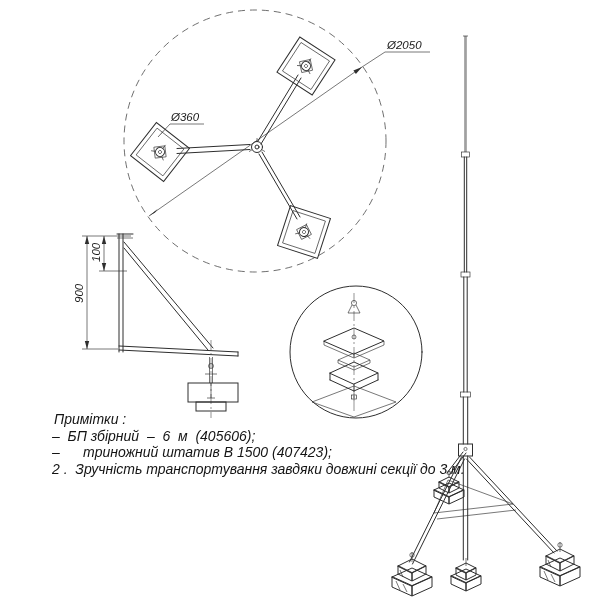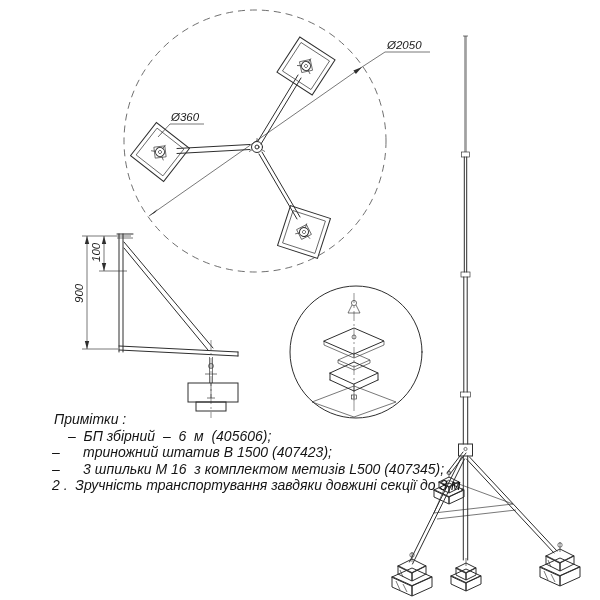--- a/index.html
+++ b/index.html
@@ -10,21 +10,21 @@
   .thin{stroke:#2e2e2e;stroke-width:0.65;fill:none;}
   .dash{stroke:#4a4a4a;stroke-width:0.8;fill:none;stroke-dasharray:7 5;}
   .cl{stroke:#4a4a4a;stroke-width:0.6;fill:none;stroke-dasharray:10 3 2 3;}
   .arrow{fill:#2e2e2e;stroke:none;}
   .dimtxt{font-family:"Liberation Sans","DejaVu Sans",sans-serif;font-style:italic;
           font-size:11.5px;fill:#1b1b1b;}
   .notes{position:absolute;left:52px;top:411px;color:#141414;font-style:italic;
          font-size:14px;line-height:16.6px;}
   .note-line{white-space:pre;}
   .ind-a{margin-left:2px;}
-  .ind-b{margin-left:16px;}
+  .ind-b{margin-left:0;}
   .ind-c{margin-left:0;}
 </style>
 </head>
 <body>
 
 <div class="page">
 <svg width="600" height="600" viewBox="0 0 600 600">
 
   <g>
     <circle class="dash" cx="255" cy="141" r="131"></circle>
@@ -274,16 +274,15 @@
       <polygon class="ln" points="451,576 451,584 466,591 466,583"></polygon>
       <polygon class="ln" points="481,576 481,584 466,591 466,583"></polygon>
     </g>
   </g>
 </svg>
 
   <div class="notes">
     <div class="note-line ind-a">Примітки :</div>
     <div class="note-line ind-b">–  БП збірний  –  6  м  (405606);</div>
     <div class="note-line ind-c">–      триножний штатив В 1500 (407423);</div>
-    <div class="note-line ind-c">–      3 шпильки М 16  з комплектом метизів L500 (407345);</div>
     <div class="note-line">2 .  Зручність транспортування завдяки довжині секції до 3 м.</div>
   </div>
 </div>
 
 </body></html>

